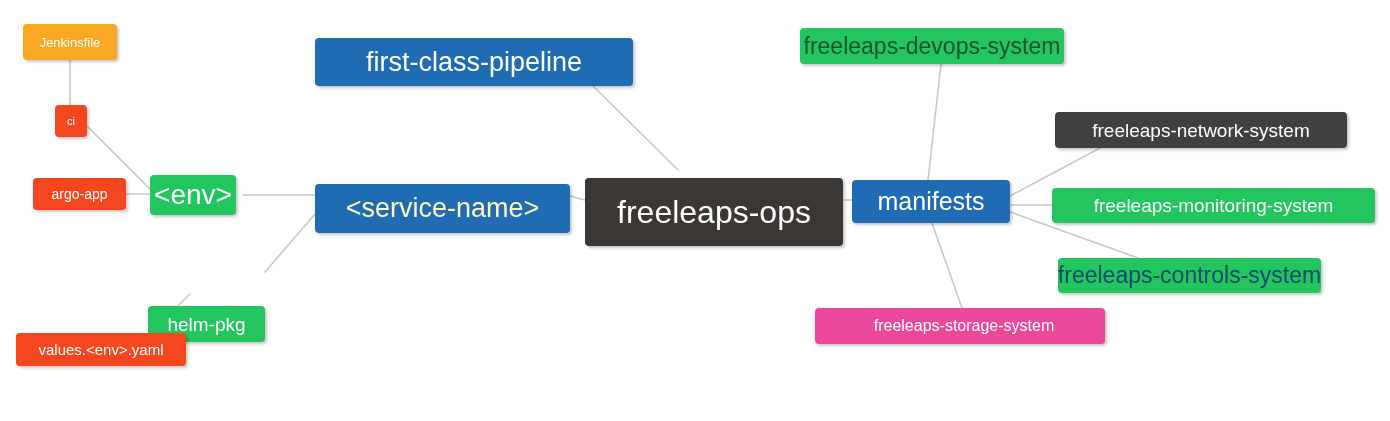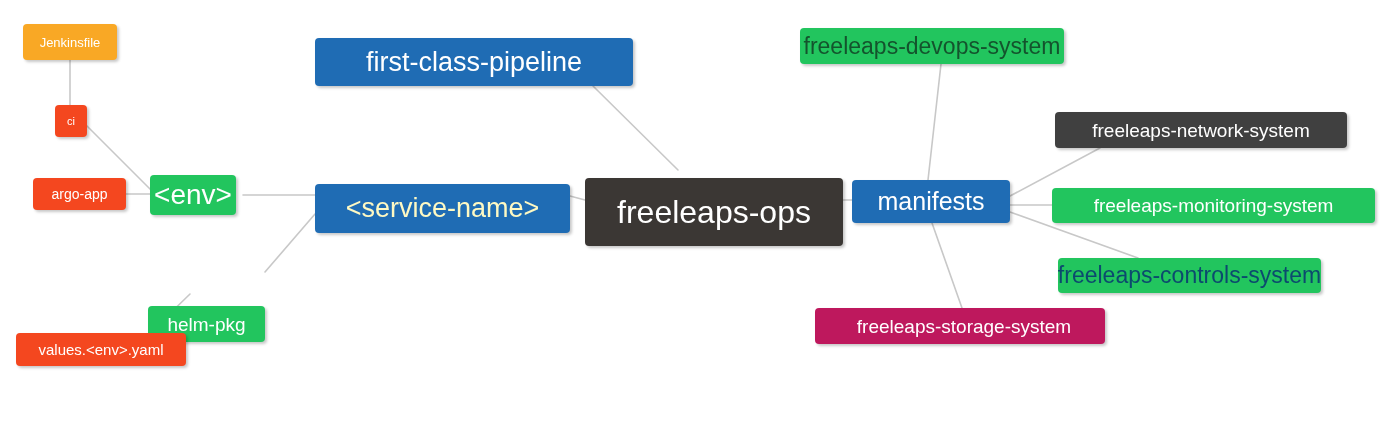--- a/index.html
+++ b/index.html
@@ -100,17 +100,17 @@
       </div>
       <div class="node" style="left: 1055px; top: 112px; width: 292px; height: 36px; background: #404040; color: rgb(255, 255, 255); font-size: 19px;">
         <span class="node-label">freeleaps-network-system</span>
       </div>
       <div class="node" style="left: 1052px; top: 188px; width: 323px; height: 35px; background: rgb(34, 197, 94); color: rgb(255, 255, 255); font-size: 19px;">
         <span class="node-label">freeleaps-monitoring-system</span>
       </div>
       <div class="node" style="left: 1058px; top: 258px; width: 263px; height: 35px; background: rgb(34, 197, 94); color: #0c4a6e; font-size: 23px;">
         <span class="node-label">freeleaps-controls-system</span>
       </div>
-      <div class="node" style="left: 815px; top: 308px; width: 290px; height: 36px; background: #be185d; color: rgb(255, 255, 255); font-size: 19px; padding-left: 8px;">
+      <div class="node" style="left: 815px; top: 308px; width: 290px; height: 36px; background: #ec4899; color: rgb(255, 255, 255); font-size: 16px; padding-left: 8px;">
         <span class="node-label">freeleaps-storage-system</span>
       </div>
     </div>
 </div>
 
 </body></html>

